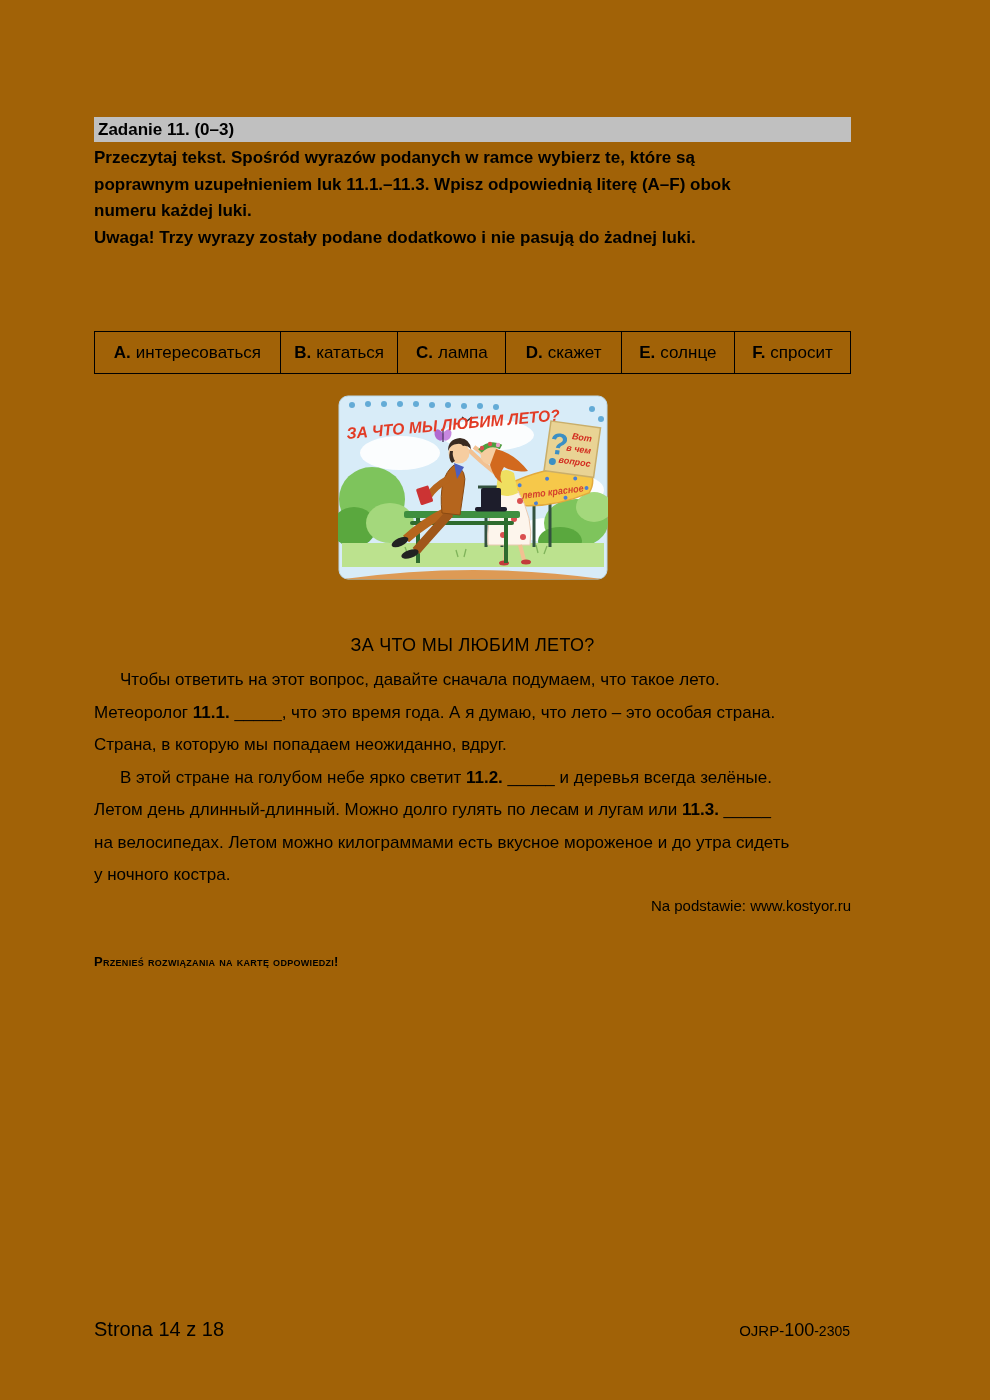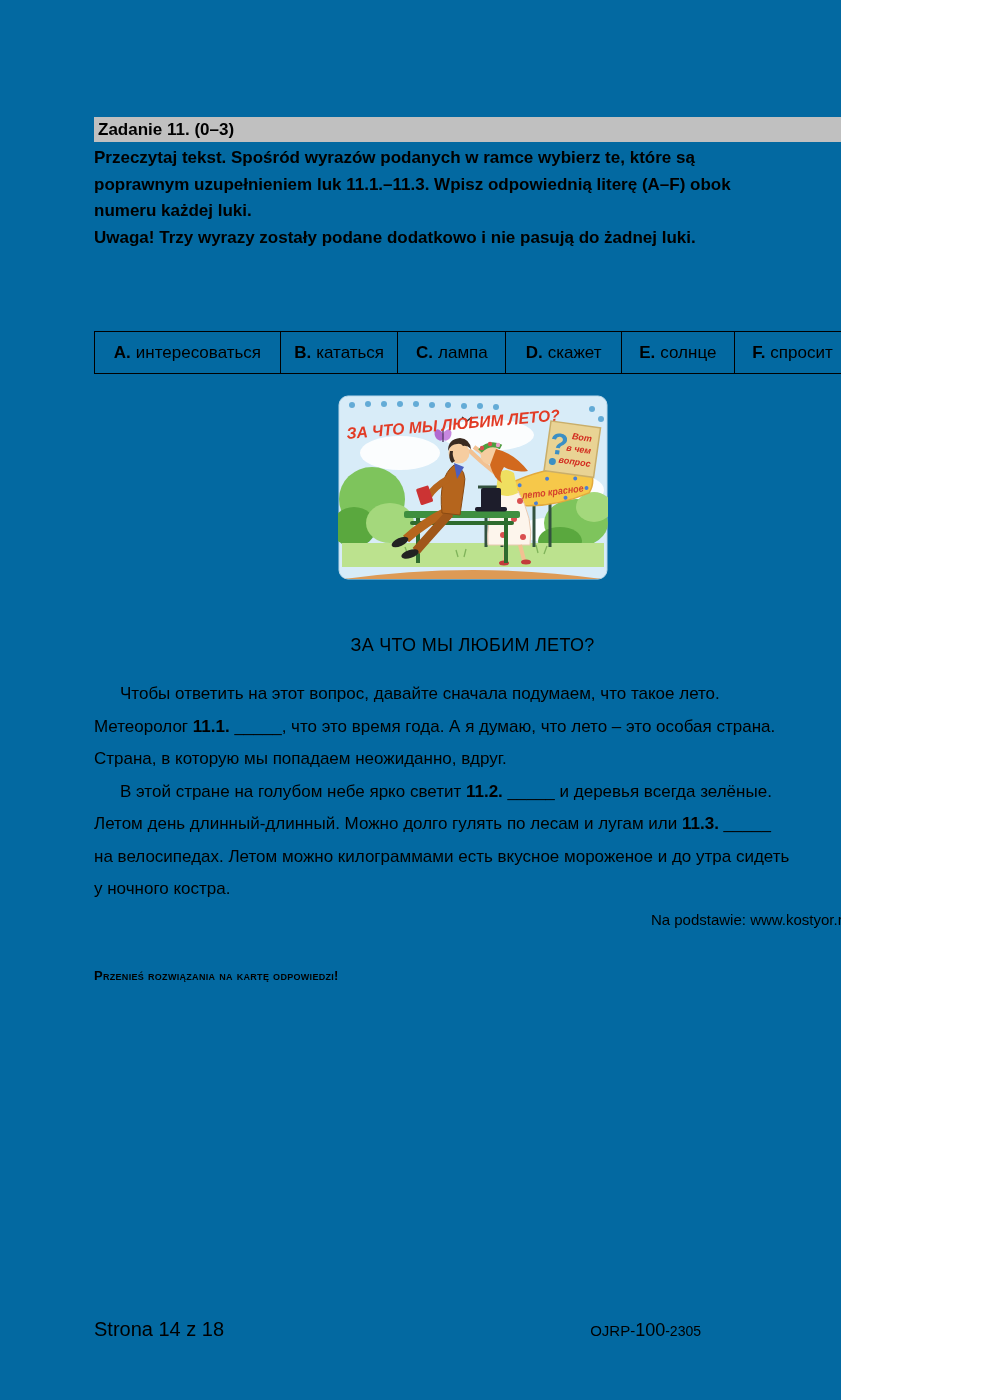--- a/index.html
+++ b/index.html
@@ -1,19 +1,19 @@
 <!DOCTYPE html>
 <html lang="pl"><head>
 <meta charset="utf-8">
 <style>
   html,body{margin:0;padding:0;background:#ffffff;}
   .sheet{
     position:relative;
-    width:841px;height:1400px;
-    background:#0369a1;
+    width:990px;height:1400px;
+    background:#a16207;
     font-family:"Liberation Sans", sans-serif;
     color:#000;
     overflow:hidden;
   }
   .content{position:absolute;left:94px;top:117px;width:757px;}
 
   .task-bar{
     background:#c0c0c0;
     font-weight:bold;font-size:17px;line-height:23px;
     padding:1px 5px 1px 4px;
@@ -36,21 +36,21 @@
     padding:0 2px;
     white-space:nowrap;
   }
   table.word-bank td b{margin-right:5px;}
 
   .figure-wrap{margin-top:21px;text-align:center;}
   .figure-box{display:inline-block;width:270px;height:185px;}
 
   .article-title{margin-top:51px;text-align:center;font-size:18px;letter-spacing:.3px;}
 
-  .article{margin-top:22px;font-size:17px;line-height:32.5px;}
+  .article{margin-top:8px;font-size:17px;line-height:32.5px;}
   .line{white-space:nowrap;}
   .indent{padding-left:26px;}
 
   .source{margin-top:5px;text-align:right;font-size:15px;}
 
   .transfer-note{
     margin-top:40px;
     font-weight:bold;
     font-variant:small-caps;
     font-size:13px;

